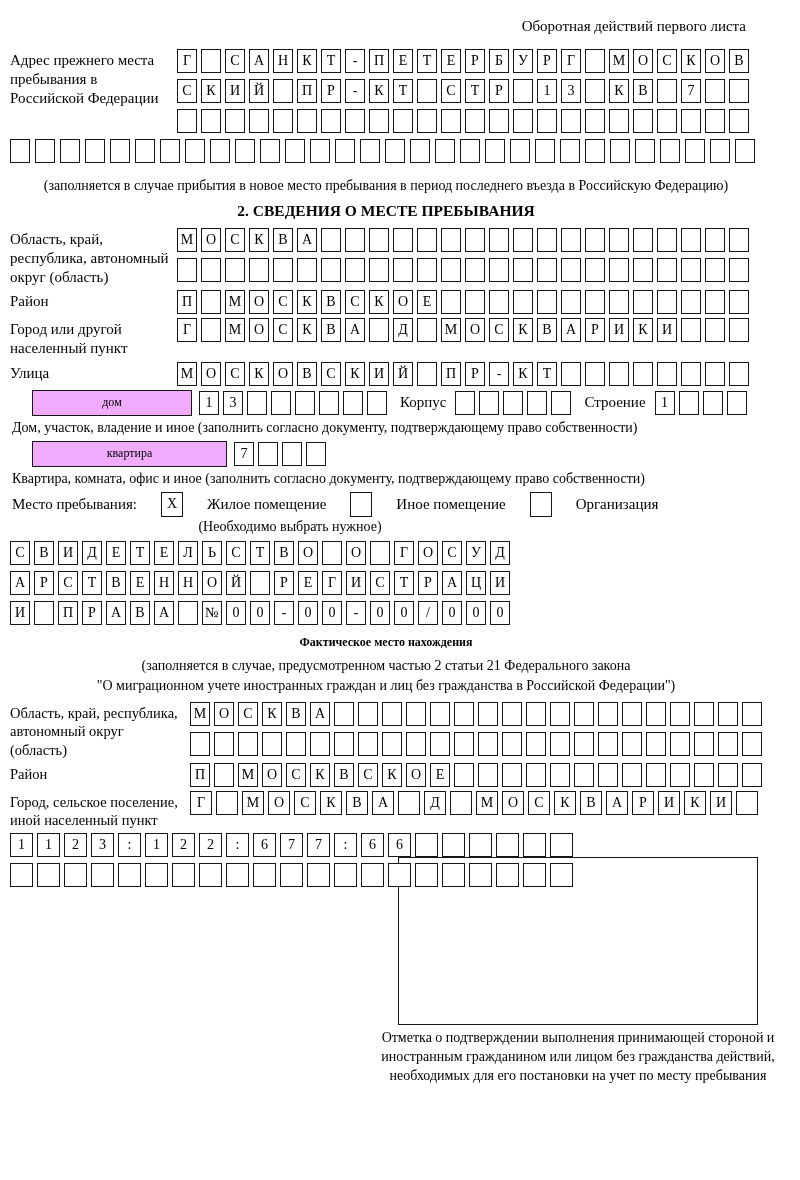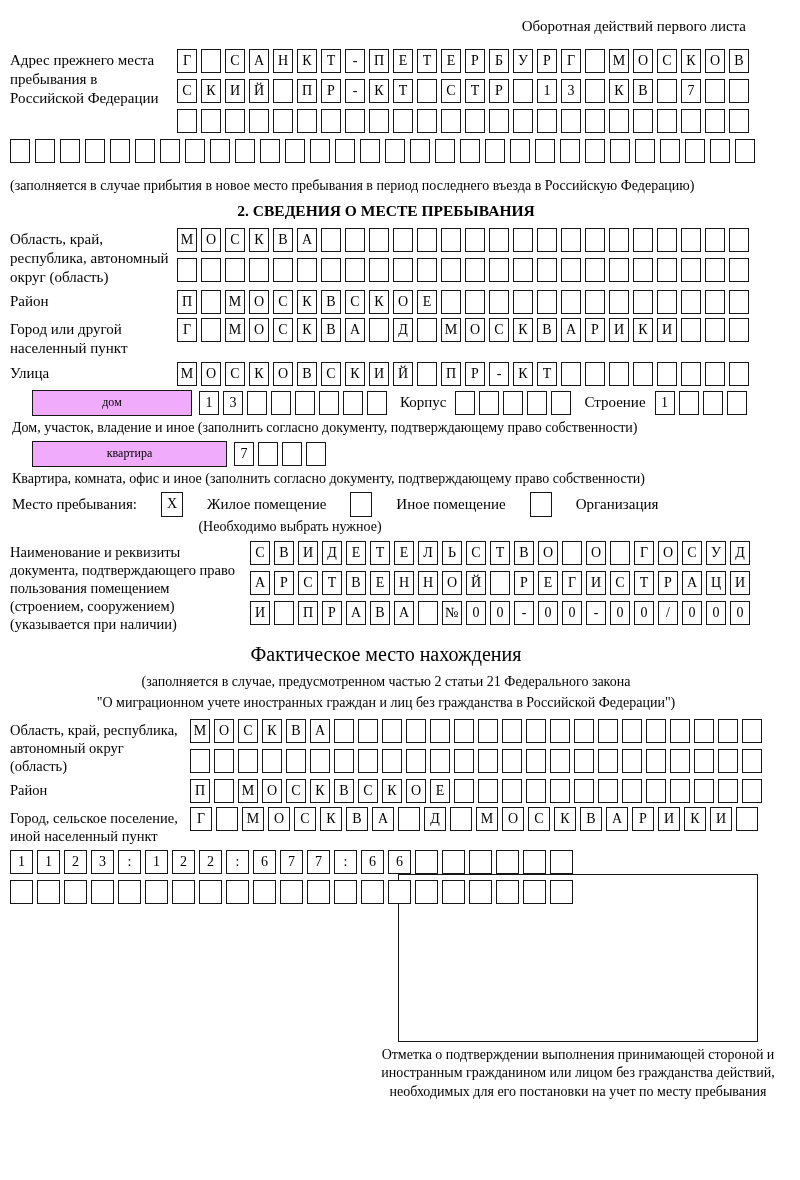--- a/index.html
+++ b/index.html
@@ -17,35 +17,35 @@
 
   .boxrow { display:flex; gap:4px; }
   .cell { width:20px; height:24px; border:1.5px solid #161616; display:flex; align-items:center; justify-content:center;
           font-size:14px; flex:0 0 auto; background:#fff; }
   .boxrow.g .cell { width:22px; }
   .boxrow.m .cell { width:23px; }
   .fullrow { margin:6px 0 4px 0; }
   .fullrow .cell { width:20px; }
   .fullrow { gap:5px; }
 
-  .note { text-align:left; font-size:14px; margin:15px 0 4px 0; }
+  .note { text-align:center; font-size:14px; margin:15px 0 4px 0; }
   .sect-title { text-align:center; font-weight:bold; font-size:15.5px; margin:8px 0 8px 0; }
 
   .house-row { display:flex; align-items:center; gap:7px; margin:4px 0 4px 22px; }
   .widebox { border:1.5px solid #161616; height:26px; display:flex; align-items:center; justify-content:center; font-size:12px; background:#f0abfc; }
   .w-dom { width:160px; }
   .w-kv { width:195px; }
   .inline-label { font-size:15px; margin:0 2px 0 6px; }
   .caption { font-size:14px; margin:1px 0 5px 2px; }
 
   .stay-row { display:flex; align-items:center; gap:24px; font-size:15px; margin:4px 0 2px 2px; }
   .checkbox { width:22px; height:25px; border:1.5px solid #161616; display:flex; align-items:center; justify-content:center; font-size:14px; flex:0 0 auto; }
   .stay-note { margin:2px 0 6px 0; width:560px; text-align:center; }
 
-  .fact-title { text-align:center; font-weight:normal; font-size:20px; margin:10px 0 6px 0; }
+  .fact-title { text-align:center; font-weight:bold; font-size:12px; margin:10px 0 6px 0; }
   .fact-note { text-align:center; font-size:14px; line-height:1.45; margin-bottom:6px; }
 
   .stamp-box { width:360px; height:168px; border:1.5px solid #161616; margin-left:388px; margin-top:-34px; background:#fff; }
   .stamp-caption { width:432px; margin-left:352px; margin-top:4px; text-align:center; font-size:14px; line-height:1.35; }
 </style>
 </head>
 <body>
 
 <div class="page">
 
@@ -364,21 +364,20 @@
     <span class="checkbox">X</span>
     <span>Жилое помещение</span>
     <span class="checkbox"></span>
     <span>Иное помещение</span>
     <span class="checkbox"></span>
     <span>Организация</span>
   </div>
   <div class="note stay-note">(Необходимо выбрать нужное)</div>
 
   <div class="frow">
-    <div class="flabel wide">Наименование и реквизиты документа, подтверждающего право пользования помещением (строением, сооружением) (указывается при наличии)</div>
     <div class="rows">
       <div class="boxrow">
           <span class="cell">С</span>
           <span class="cell">В</span>
           <span class="cell">И</span>
           <span class="cell">Д</span>
           <span class="cell">Е</span>
           <span class="cell">Т</span>
           <span class="cell">Е</span>
           <span class="cell">Л</span>

